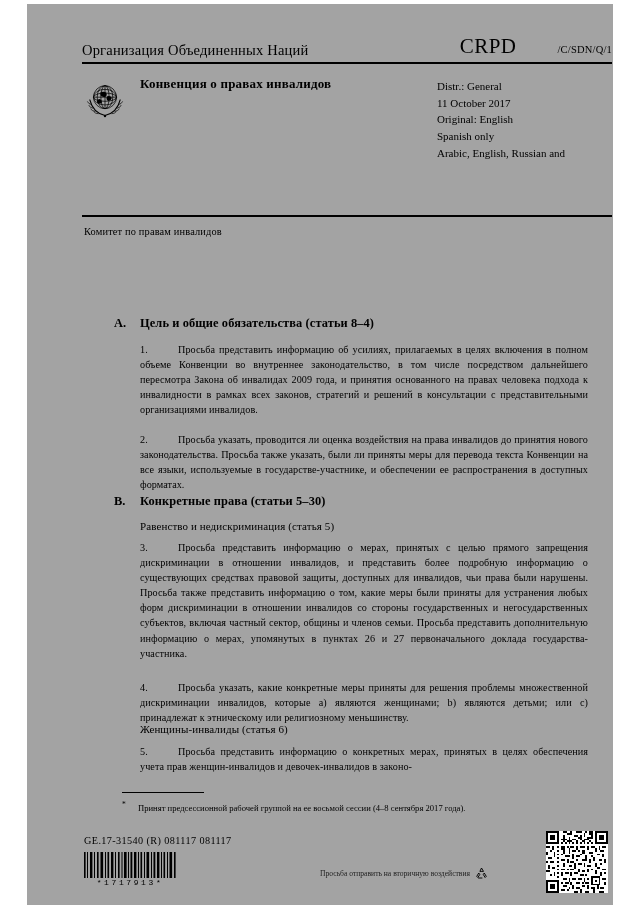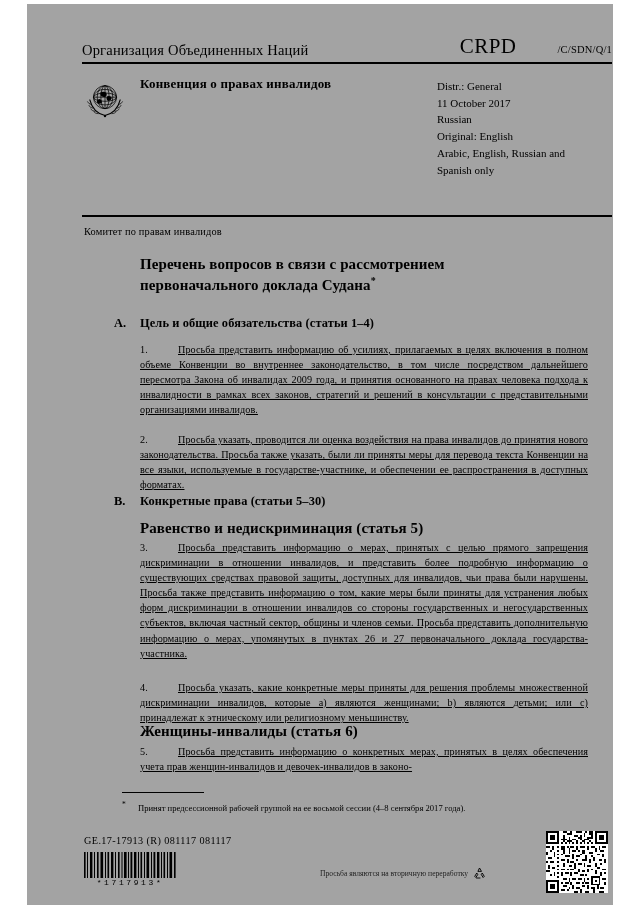--- a/index.html
+++ b/index.html
@@ -141,36 +141,35 @@
     letter-spacing: 0.1px;
   }
   .section-letter {
     width: 26px;
     flex: 0 0 26px;
   }
   .sub-head {
     position: absolute;
     left: 113px;
     width: 448px;
-    font-size: 15px;
-    font-weight: bold;
+    font-size: 11px;
+    font-weight: normal;
     letter-spacing: 0.1px;
   }
 
   
   .para {
     position: absolute;
     left: 113px;
     width: 448px;
     font-size: 10.2px;
     line-height: 1.48;
     text-align: justify;
     text-justify: inter-word;
     letter-spacing: 0.05px;
-    text-decoration: underline;
   }
   .para .pnum {
     display: inline-block;
     width: 38px;
   }
 
   
   .footnote-rule {
     position: absolute;
     left: 95px;
@@ -296,38 +295,34 @@
         </g>
         <circle cx="50" cy="87" r="2.6" fill="#000"></circle>
       </svg>
     </div>
 
     <div class="conv-title">Конвенция о правах инвалидов</div>
 
     <div class="distr-block">
       <div>Distr.: General</div>
       <div>11 October 2017</div>
-      <div>Russian</div>
       <div>Original: English</div>
+      <div>Spanish only</div>
       <div>Arabic, English, Russian and</div>
-      <div>Spanish only</div>
     </div>
   </div>
 
   <div class="rule-thick-mid"></div>
 
   <div class="committee">Комитет по правам инвалидов</div>
 
-  <div class="doc-title">
-    <span>Перечень вопросов в связи с рассмотрением первоначального доклада Судана</span><sup>*</sup>
-  </div>
 
   <div class="section-head" style="top:312px;">
     <span class="section-letter">A.</span>
-    <span>Цель и общие обязательства (статьи 1–4)</span>
+    <span>Цель и общие обязательства (статьи 8–4)</span>
   </div>
 
   <div class="para" style="top:338px;">
     <span class="pnum">1.</span><span>Просьба представить информацию об усилиях, прилагаемых в целях включения в полном объеме Конвенции во внутреннее законодательство, в том числе посредством дальнейшего пересмотра Закона об инвалидах 2009 года, и принятия основанного на правах человека подхода к инвалидности в рамках всех законов, стратегий и решений в консультации с представительными организациями инвалидов.</span>
   </div>
 
   <div class="para" style="top:428px;">
     <span class="pnum">2.</span><span>Просьба указать, проводится ли оценка воздействия на права инвалидов до принятия нового законодательства. Просьба также указать, были ли приняты меры для перевода текста Конвенции на все языки, используемые в государстве-участнике, и обеспечении ее распространения в доступных форматах.</span>
   </div>
 
@@ -350,21 +345,21 @@
 
   <div class="para" style="top:740px;">
     <span class="pnum">5.</span><span>Просьба представить информацию о конкретных мерах, принятых в целях обеспечения учета прав женщин-инвалидов и девочек-инвалидов в законо-</span>
   </div>
 
   <div class="footnote-rule"></div>
   <div class="footnote">
     <span class="fn-mark">*</span><span class="fn-body">Принят предсессионной рабочей группой на ее восьмой сессии (4–8 сентября 2017 года).</span>
   </div>
 
-  <div class="footer-code">GE.17-17913  (R)  081117  081117</div>
+  <div class="footer-code">GE.17-31540  (R)  081117  081117</div>
 
   <div class="barcode">
     <svg viewBox="0 0 92 26" width="92" height="26" preserveAspectRatio="none" aria-hidden="true">
       <g fill="#000">
         <rect x="0" y="0" width="1.6" height="26"></rect>
         <rect x="3" y="0" width="1" height="26"></rect>
         <rect x="6" y="0" width="2.4" height="26"></rect>
         <rect x="10" y="0" width="1" height="26"></rect>
         <rect x="13" y="0" width="1.6" height="26"></rect>
         <rect x="16.5" y="0" width="2.6" height="26"></rect>
@@ -389,21 +384,21 @@
         <rect x="79.5" y="0" width="1.6" height="26"></rect>
         <rect x="83" y="0" width="1" height="26"></rect>
         <rect x="85.5" y="0" width="2.6" height="26"></rect>
         <rect x="90" y="0" width="1.6" height="26"></rect>
       </g>
     </svg>
   </div>
   <div class="barcode-text">*1717913*</div>
 
   <div class="recycle-line">
-    <span>Просьба являются на вторичную переработку</span>
+    <span>Просьба отправить на вторичную воздействия</span>
     <span class="recycle-icon">
       <svg viewBox="0 0 24 24" width="15" height="15" aria-hidden="true">
         <g fill="none" stroke="#000" stroke-width="1.5" stroke-linejoin="round">
           <path d="M12 3.2 L15.2 8.6 L12.6 8.6 L9.4 8.6 Z"></path>
           <path d="M4.4 16.6 L7.6 11.2 L9.2 13.6 L6.2 18.4 Z"></path>
           <path d="M19.6 16.6 L16.4 11.2 L14.8 13.6 L17.8 18.4 Z"></path>
           <path d="M6.6 19.2 L13.4 19.2"></path>
         </g>
       </svg>
     </span>

